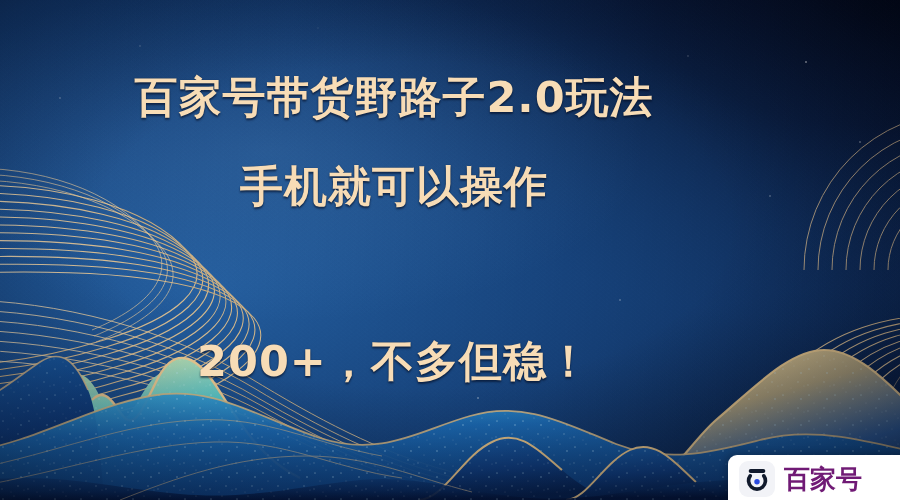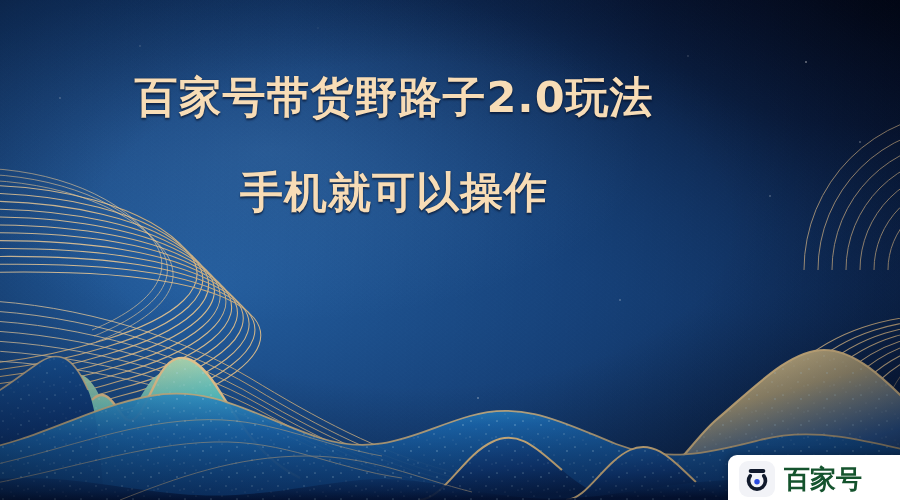--- a/index.html
+++ b/index.html
@@ -81,21 +81,21 @@
     font-family: "DejaVu Sans", "Liberation Sans", sans-serif;
     font-weight: 700;
     color: #F7DCB6;
     letter-spacing: 1px;
     white-space: nowrap;
     text-shadow:
       0 2px 2px rgba(3,10,28,0.55),
       0 0 1px rgba(3,10,28,0.5);
   }
   .hl-1 { top: 63px;  font-size: 43px; }
-  .hl-2 { top: 152px; font-size: 43px; margin-top: 6px; }
+  .hl-2 { top: 152px; font-size: 43px; }
   .hl-3 { top: 243px; font-size: 43px; }
   .hl-4 { top: 327px; font-size: 43px; }
 
   
   .brand-badge {
     position: absolute;
     left: 728px;
     top: 455px;
     width: 180px;
     height: 48px;
@@ -116,21 +116,21 @@
     background: #F2F3F7;
     display: flex;
     align-items: center;
     justify-content: center;
     flex: 0 0 auto;
   }
   .brand-name {
     font-family: "DejaVu Sans", "Liberation Sans", sans-serif;
     font-size: 26px;
     font-weight: 700;
-    color: #14532d;
+    color: #701a75;
     letter-spacing: 0px;
     line-height: 1;
     white-space: nowrap;
   }
 </style>
 </head>
 <body>
 
 <div id="poster">
 
@@ -355,20 +355,21 @@
       </g>
 
     </g>
   </svg>
 
   <div class="bg-layer bg-vignette"></div>
 
   <div class="headlines">
     <div class="hl hl-1">百家号带货野路子2.0玩法</div>
     <div class="hl hl-2">手机就可以操作</div>
+    <div class="hl hl-4">200+，不多但稳！</div>
   </div>
 
   <div class="brand-badge">
     <div class="brand-mark">
       <svg width="28" height="28" viewBox="0 0 32 32" aria-hidden="true">
 
         <rect x="6.5" y="4.5" width="19" height="4.6" rx="2.3" fill="#111A2C"></rect>
 
         <path d="M8.2,12.4 A9.6,9.6 0 1 0 23.8,12.4" fill="none" stroke="#111A2C" stroke-width="4.2" stroke-linecap="round"></path>
 

